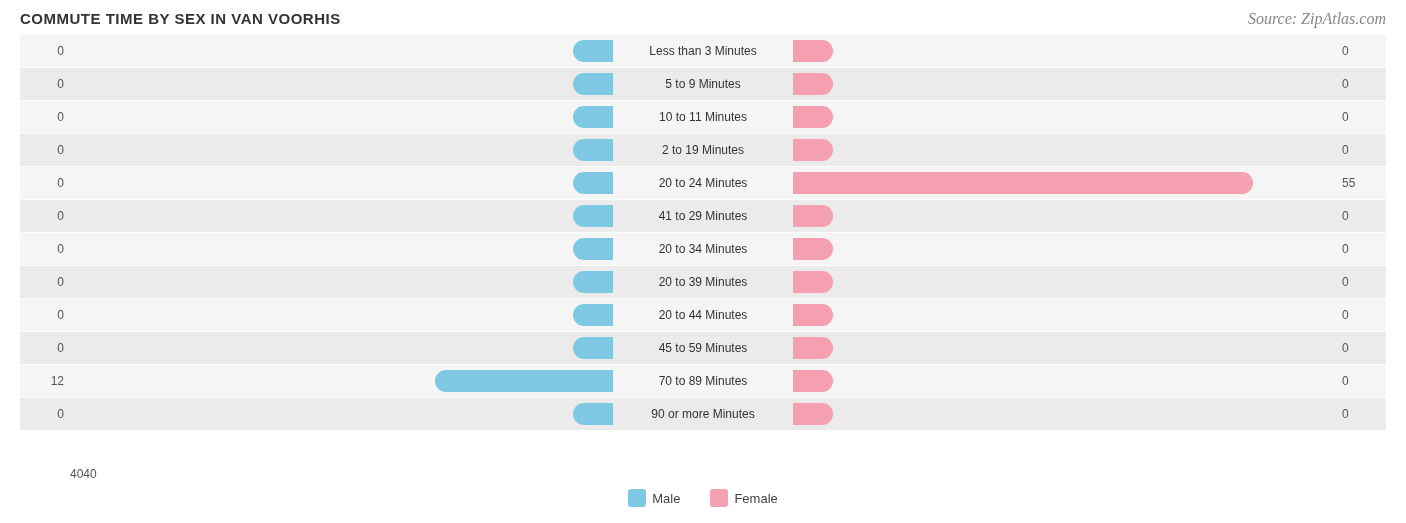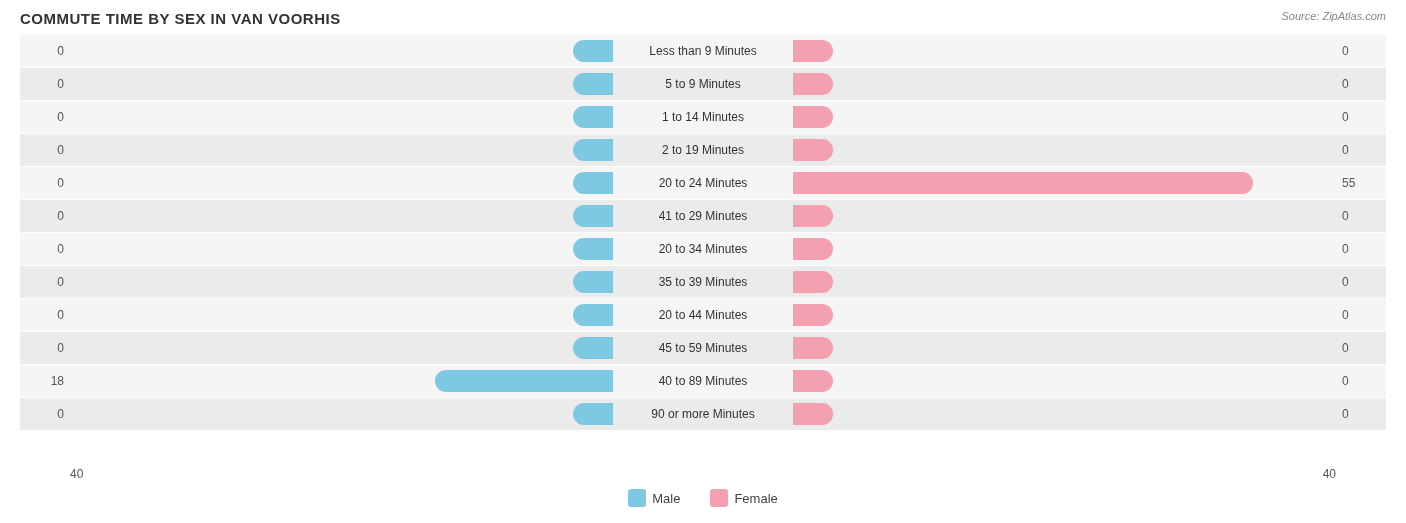--- a/index.html
+++ b/index.html
@@ -23,23 +23,24 @@
       font-weight: bold;
       text-transform: uppercase;
       color: #333;
       margin-bottom: 8px;
       letter-spacing: 0.5px;
     }
     .source-label {
       position: absolute;
       top: 10px;
       right: 20px;
-      font-size: 11px;
+      font-size: 16px;
       color: #888;
       font-style: italic;
+      font-family: Liberation Serif, serif;
     }
     .chart-area {
       position: relative;
       width: 100%;
       height: 430px;
     }
     .row {
       display: flex;
       align-items: center;
       height: 32px;
@@ -114,42 +115,41 @@
       font-size: 13px;
       color: #444;
     }
     .legend-swatch {
       width: 18px;
       height: 18px;
       border-radius: 3px;
     }
     .axis-labels {
       display: flex;
-      justify-content: space-between;
       padding: 2px 0 2px 0;
       font-size: 12px;
       color: #555;
     }
     .axis-left { padding-left: 50px; }
     .axis-right { padding-right: 50px; }
   </style>
 </head>
 <body>
 
 <div class="chart-container">
   <div class="chart-title">COMMUTE TIME BY SEX IN VAN VOORHIS</div>
   <div class="source-label">Source: ZipAtlas.com</div>
 
   <div class="chart-area" id="chart-area">
       <div class="row">
         <div class="left-val">0</div>
         <div class="bar-left-container">
           <div class="bar-left" style="width: 40px;"></div>
         </div>
-        <div class="label-center">Less than 9 Minutes</div>
+        <div class="label-center">Less than 3 Minutes</div>
         <div class="bar-right-container">
           <div class="bar-right" style="width: 40px;"></div>
         </div>
         <div class="right-val">0</div>
       </div>
       <div class="row">
         <div class="left-val">0</div>
         <div class="bar-left-container">
           <div class="bar-left" style="width: 40px;"></div>
         </div>
@@ -157,21 +157,21 @@
         <div class="bar-right-container">
           <div class="bar-right" style="width: 40px;"></div>
         </div>
         <div class="right-val">0</div>
       </div>
       <div class="row">
         <div class="left-val">0</div>
         <div class="bar-left-container">
           <div class="bar-left" style="width: 40px;"></div>
         </div>
-        <div class="label-center">1 to 14 Minutes</div>
+        <div class="label-center">10 to 11 Minutes</div>
         <div class="bar-right-container">
           <div class="bar-right" style="width: 40px;"></div>
         </div>
         <div class="right-val">0</div>
       </div>
       <div class="row">
         <div class="left-val">0</div>
         <div class="bar-left-container">
           <div class="bar-left" style="width: 40px;"></div>
         </div>
@@ -212,21 +212,21 @@
         <div class="bar-right-container">
           <div class="bar-right" style="width: 40px;"></div>
         </div>
         <div class="right-val">0</div>
       </div>
       <div class="row">
         <div class="left-val">0</div>
         <div class="bar-left-container">
           <div class="bar-left" style="width: 40px;"></div>
         </div>
-        <div class="label-center">35 to 39 Minutes</div>
+        <div class="label-center">20 to 39 Minutes</div>
         <div class="bar-right-container">
           <div class="bar-right" style="width: 40px;"></div>
         </div>
         <div class="right-val">0</div>
       </div>
       <div class="row">
         <div class="left-val">0</div>
         <div class="bar-left-container">
           <div class="bar-left" style="width: 40px;"></div>
         </div>
@@ -241,25 +241,25 @@
         <div class="bar-left-container">
           <div class="bar-left" style="width: 40px;"></div>
         </div>
         <div class="label-center">45 to 59 Minutes</div>
         <div class="bar-right-container">
           <div class="bar-right" style="width: 40px;"></div>
         </div>
         <div class="right-val">0</div>
       </div>
       <div class="row">
-        <div class="left-val">18</div>
+        <div class="left-val">12</div>
         <div class="bar-left-container">
           <div class="bar-left" style="width: 178px;"></div>
         </div>
-        <div class="label-center">40 to 89 Minutes</div>
+        <div class="label-center">70 to 89 Minutes</div>
         <div class="bar-right-container">
           <div class="bar-right" style="width: 40px;"></div>
         </div>
         <div class="right-val">0</div>
       </div>
       <div class="row">
         <div class="left-val">0</div>
         <div class="bar-left-container">
           <div class="bar-left" style="width: 40px;"></div>
         </div>

